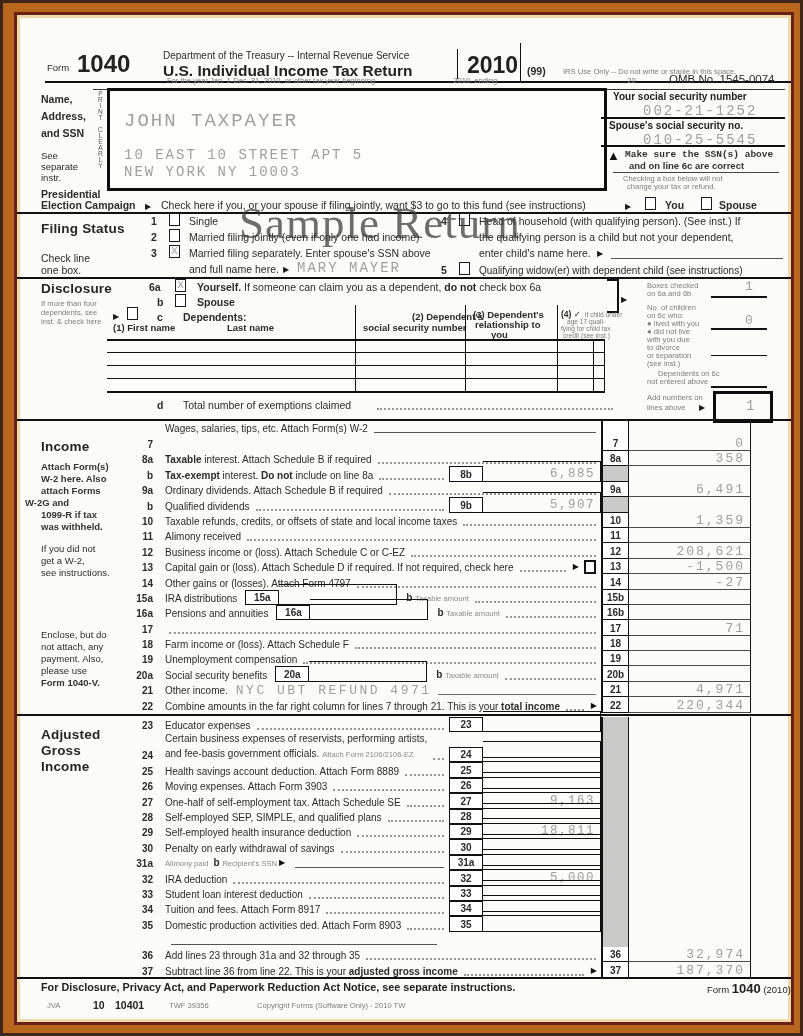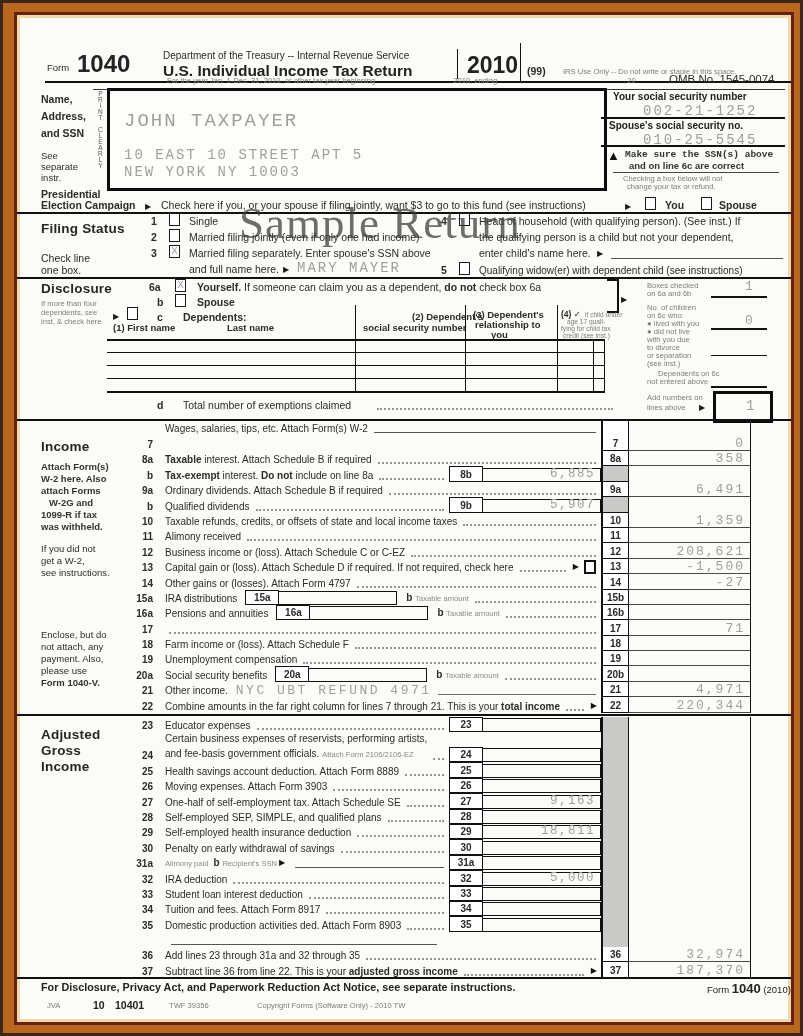--- a/index.html
+++ b/index.html
@@ -25,21 +25,21 @@
   .rows{position:absolute;left:110px;right:0;}
   .row{display:flex;align-items:flex-end;height:15.4px;font-size:10px;color:#2b2b2b;box-sizing:border-box;}
   .row *{box-sizing:border-box;}
   .lno{order:0;flex:0 0 36px;text-align:right;padding-right:10px;font-weight:bold;line-height:13px;}
   .desc{order:1;white-space:nowrap;line-height:13px;margin-left:2px;}
   .seg:empty{display:none;}
   .sm{font-size:7.6px;color:#8a8a8a;}
   .filled{font-size:13px;margin-left:8px;letter-spacing:2.5px;}
   .leader{order:2;flex:1 1 10px;min-width:6px;border-bottom:2px dotted #979590;margin:0 5px 2px 6px;}
   .subno{order:3;flex:0 0 34px;height:15.4px;border:1.3px solid #111;text-align:center;font-weight:bold;align-self:flex-end;display:flex;align-items:flex-end;justify-content:center;line-height:12px;background:#fff;}
-  .subval{order:4;flex:0 0 118px;height:14px;border:1.3px solid #111;border-left:none;align-self:flex-end;display:flex;align-items:flex-end;justify-content:flex-end;padding-right:5px;font-family:"Liberation Mono",monospace;color:#a09f9d;font-size:12.5px;letter-spacing:1.5px;line-height:13px;}
+  .subval{order:4;flex:0 0 118px;height:21px;border:1.3px solid #111;border-left:none;align-self:flex-end;display:flex;align-items:flex-end;justify-content:flex-end;padding-right:5px;font-family:"Liberation Mono",monospace;color:#a09f9d;font-size:12.5px;letter-spacing:1.5px;line-height:13px;}
   .bseg{order:5;margin-left:7px;line-height:12px;}
   .bseg .blb{font-size:7.6px;color:#8a8a8a;}
   .arrow-cell{order:6;margin:0 4px 1px 2px;font-size:8px;color:#111;line-height:12px;}
   .cbx{order:7;width:12px;height:14px;border:2px solid #111;margin:0 5px 0 1px;background:#fff;align-self:flex-end;}
   .rno{order:8;flex:0 0 28px;border-left:2px solid #111;border-right:1.2px solid #111;border-bottom:1.2px solid #111;align-self:stretch;display:flex;align-items:flex-end;justify-content:center;font-weight:bold;line-height:13px;background:#fff;}
   .graycell{order:8;flex:0 0 28px;border-left:2px solid #111;border-right:1.2px solid #111;background:#c9c9c7;align-self:stretch;}
   .amt{order:9;flex:0 0 122px;border-right:1.2px solid #111;border-bottom:1.3px solid #4a4a46;align-self:stretch;display:flex;align-items:flex-end;justify-content:flex-end;padding-right:5px;font-family:"Liberation Mono",monospace;color:#a09f9d;font-size:13px;letter-spacing:2px;line-height:13px;}
   .amtsp{order:9;flex:0 0 122px;border-right:1.2px solid #111;align-self:stretch;}
   .tail{order:10;flex:0 0 40px;}
   
@@ -230,21 +230,21 @@
   <div class="abs" style="left:696px;top:376px;width:54px;height:26px;border:3px solid #0c0c0c;">
     <span class="abs mono" style="left:30px;top:4px;font-size:14px;">1</span>
   </div>
 
   <div class="hl" style="top:404px;"></div>
 
   <span class="abs sec" style="left:24px;top:424px;">Income</span>
   <span class="abs sb b" style="left:24px;top:446px;color:#333;">Attach Form(s)</span>
   <span class="abs sb b" style="left:24px;top:458px;color:#333;">W-2 here. Also</span>
   <span class="abs sb b" style="left:24px;top:470px;color:#333;">attach Forms</span>
-  <span class="abs sb b" style="left:32px;top:482px;color:#333;">W-2G and</span>
+  <span class="abs sb b" style="left:8px;top:482px;color:#333;">W-2G and</span>
   <span class="abs sb b" style="left:24px;top:494px;color:#333;">1099-R if tax</span>
   <span class="abs sb b" style="left:24px;top:506px;color:#333;">was withheld.</span>
   <span class="abs sb" style="left:24px;top:528px;">If you did not</span>
   <span class="abs sb" style="left:24px;top:540px;">get a W-2,</span>
   <span class="abs sb" style="left:24px;top:552px;">see instructions.</span>
   <span class="abs sb" style="left:24px;top:614px;">Enclose, but do</span>
   <span class="abs sb" style="left:24px;top:626px;">not attach, any</span>
   <span class="abs sb" style="left:24px;top:638px;">payment. Also,</span>
   <span class="abs sb" style="left:24px;top:650px;">please use</span>
   <span class="abs sb b" style="left:24px;top:662px;color:#333;">Form 1040-V.</span>

